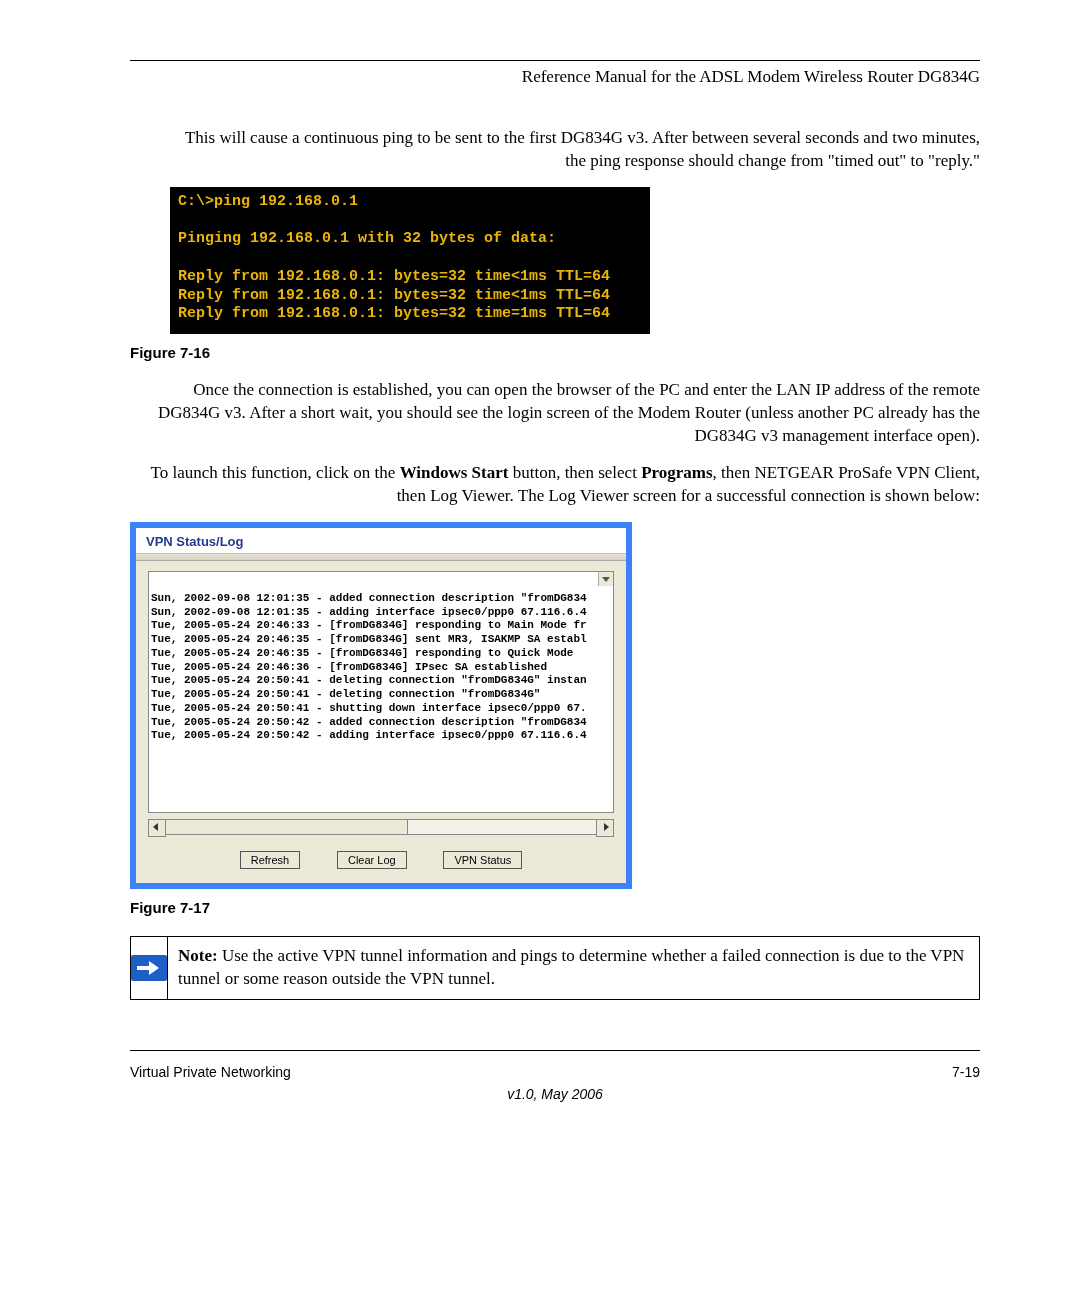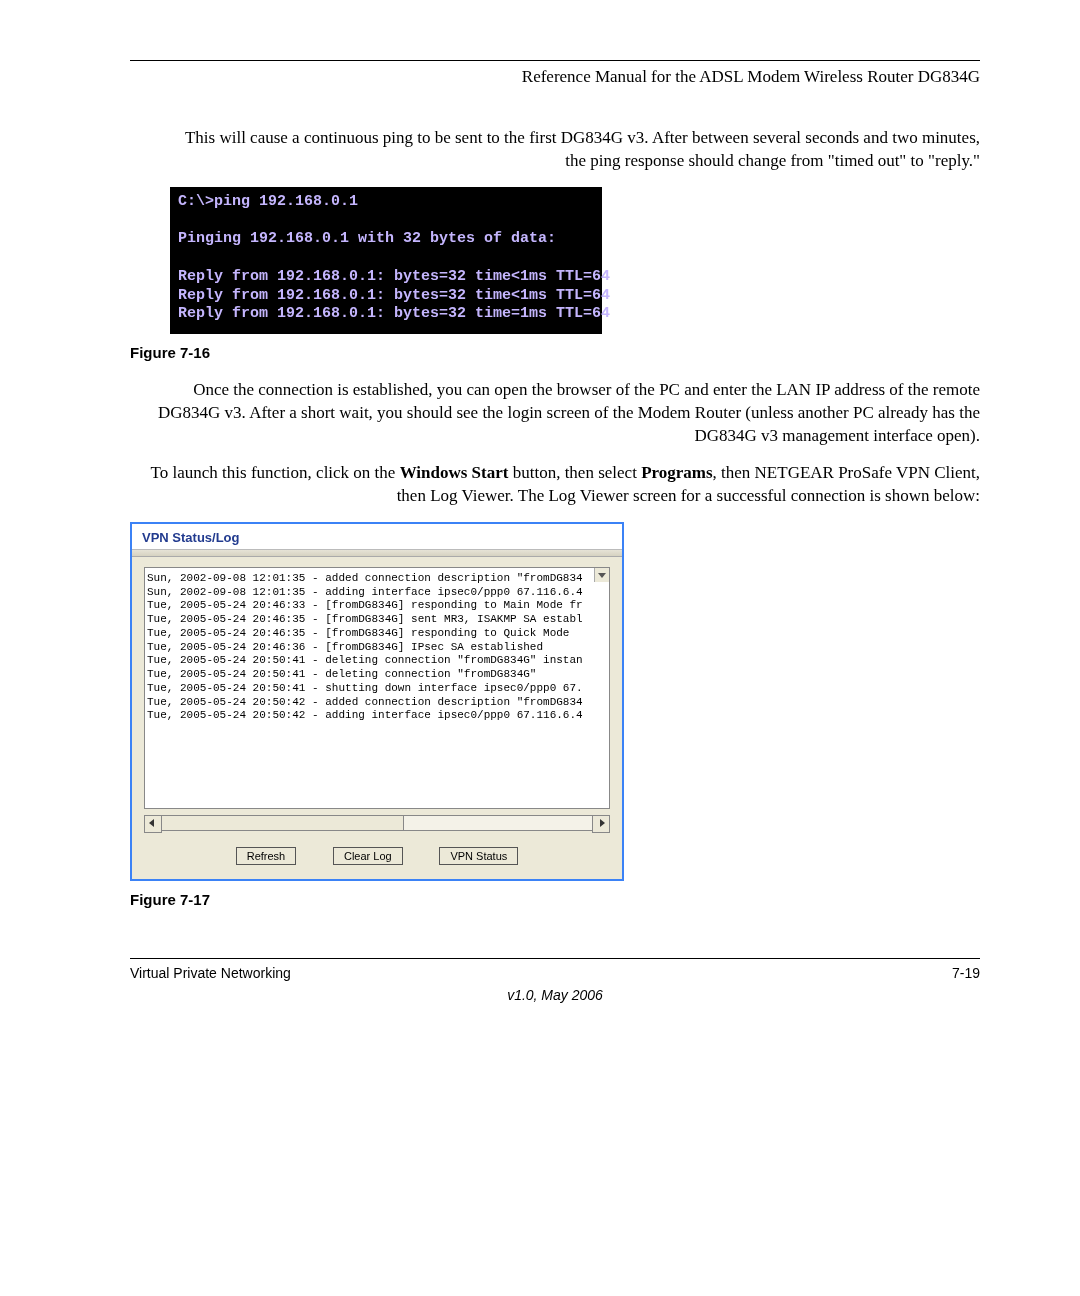--- a/index.html
+++ b/index.html
@@ -28,39 +28,39 @@
     margin: 0 0 14px 0;
     line-height: 1.35;
     padding-left: 40px;
     text-align: right;
   }
   .body-para.noindent {
     padding-left: 0;
   }
   .terminal {
     background: #000;
-    color: #c4b5fd;
+    color: #eab308;
     font-family: "Courier New", Courier, monospace;
     font-weight: bold;
     font-size: 15px;
     padding: 6px 8px 10px 8px;
     margin: 10px 11px 10px 40px;
-    width: 432px;
+    width: 480px;
     box-sizing: border-box;
     white-space: pre;
     line-height: 1.25;
   }
   .figcap {
     font-family: Arial, Helvetica, sans-serif;
     font-weight: bold;
     font-size: 15px;
     margin: 4px 0 18px 0;
   }
   .vpn-window {
-    border: 2px solid #3b82f6;
+    border: 6px solid #3b82f6;
     width: 490px;
     margin: 10px 0 10px 0;
     background: #ece9d8;
     font-family: Tahoma, Verdana, sans-serif;
   }
   .vpn-title {
     background: #fff;
     color: #223b8f;
     font-size: 13px;
     font-weight: bold;
@@ -77,22 +77,23 @@
     margin: 10px 12px 6px 12px;
     height: 240px;
     border: 1px solid #888;
     position: relative;
     font-family: "Courier New", Courier, monospace;
     font-size: 11px;
     line-height: 1.25;
     overflow: hidden;
   }
   .vpn-loglines {
-    padding: 4px 2px 0 2px;
+    padding: 20px 2px 0 2px;
     white-space: pre;
+    font-weight: bold;
   }
   .vpn-vscroll {
     position: absolute;
     right: 0;
     top: 0;
     width: 14px;
     background: #ece9d8;
     border-left: 1px solid #aaa;
   }
   .vpn-vscroll.top { height: 14px; }
@@ -203,21 +204,21 @@
     border-left: 10px solid #fff;
   }
   .notebox .textcell {
     padding: 8px 10px;
     font-size: 17px;
     line-height: 1.35;
   }
   .footer-rule {
     border-top: 1px solid #000;
     margin-top: 50px;
-    padding-top: 6px;
+    padding-top: 13px;
   }
   .footer-row {
     display: flex;
     justify-content: space-between;
     font-family: Arial, Helvetica, sans-serif;
     font-size: 14px;
   }
   .footer-version {
     text-align: center;
     font-family: Arial, Helvetica, sans-serif;
@@ -280,20 +281,28 @@
     </div>
     <div class="vpn-buttons">
       <span class="winbtn">Refresh</span>
       <span class="winbtn">Clear Log</span>
       <span class="winbtn">VPN Status</span>
     </div>
   </div>
 
   <div class="figcap">Figure 7-17</div>
 
+  <div class="notebox">
+    <div class="iconcell">
+      <div class="note-icon"></div>
+    </div>
+    <div class="textcell">
+      <b>Note:</b><span> Use the active VPN tunnel information and pings to determine whether a failed connection is due to the VPN tunnel or some reason outside the VPN tunnel.</span>
+    </div>
+  </div>
 
   <div class="footer-rule">
     <div class="footer-row">
       <span>Virtual Private Networking</span>
       <span>7-19</span>
     </div>
     <div class="footer-version">v1.0, May 2006</div>
   </div>
 
 </div>

